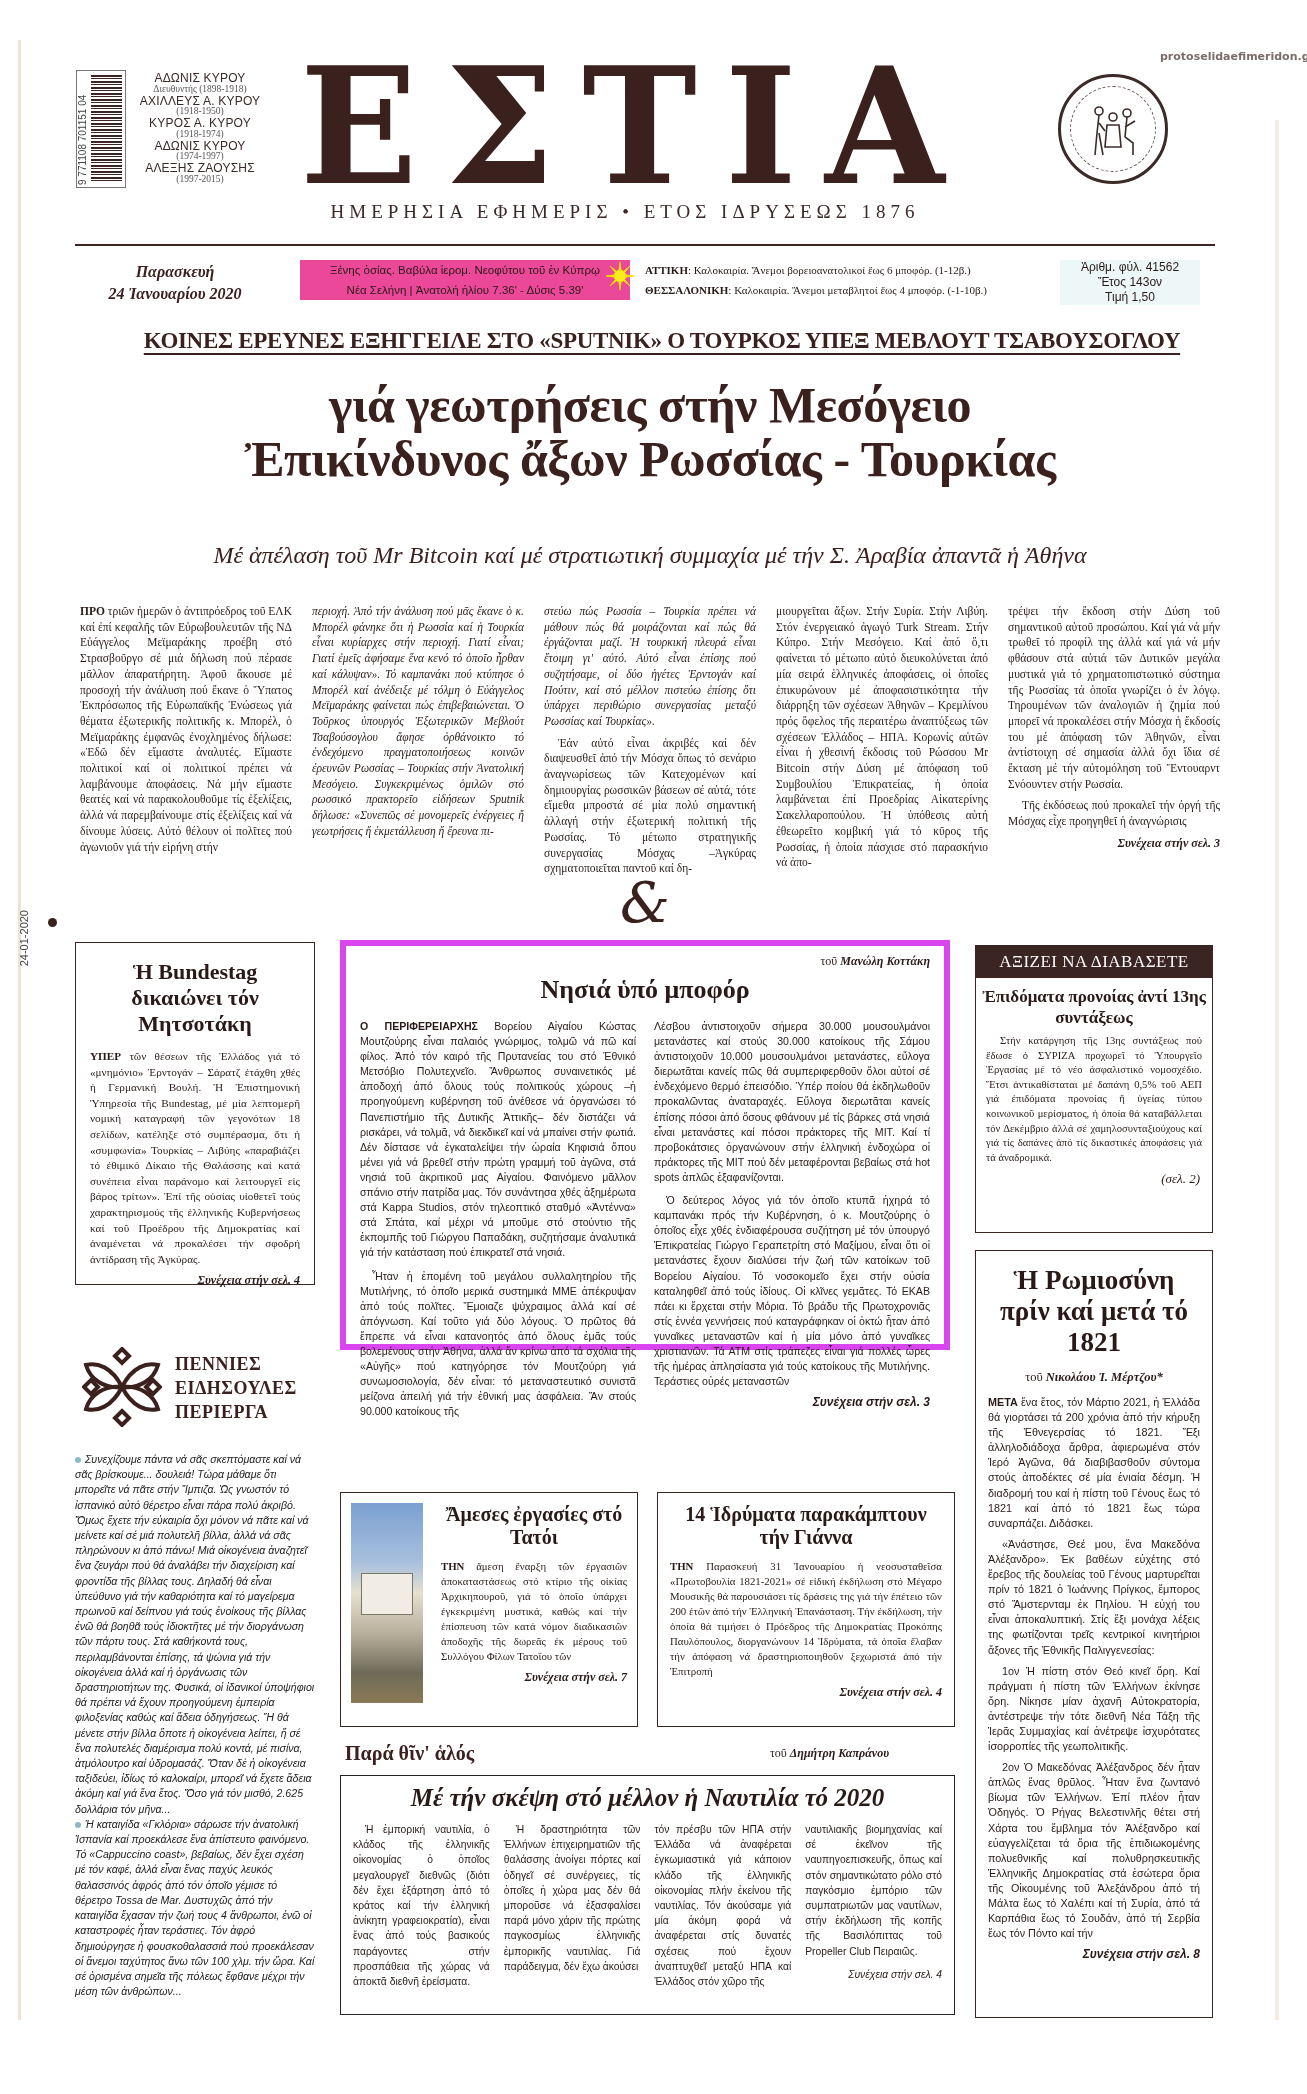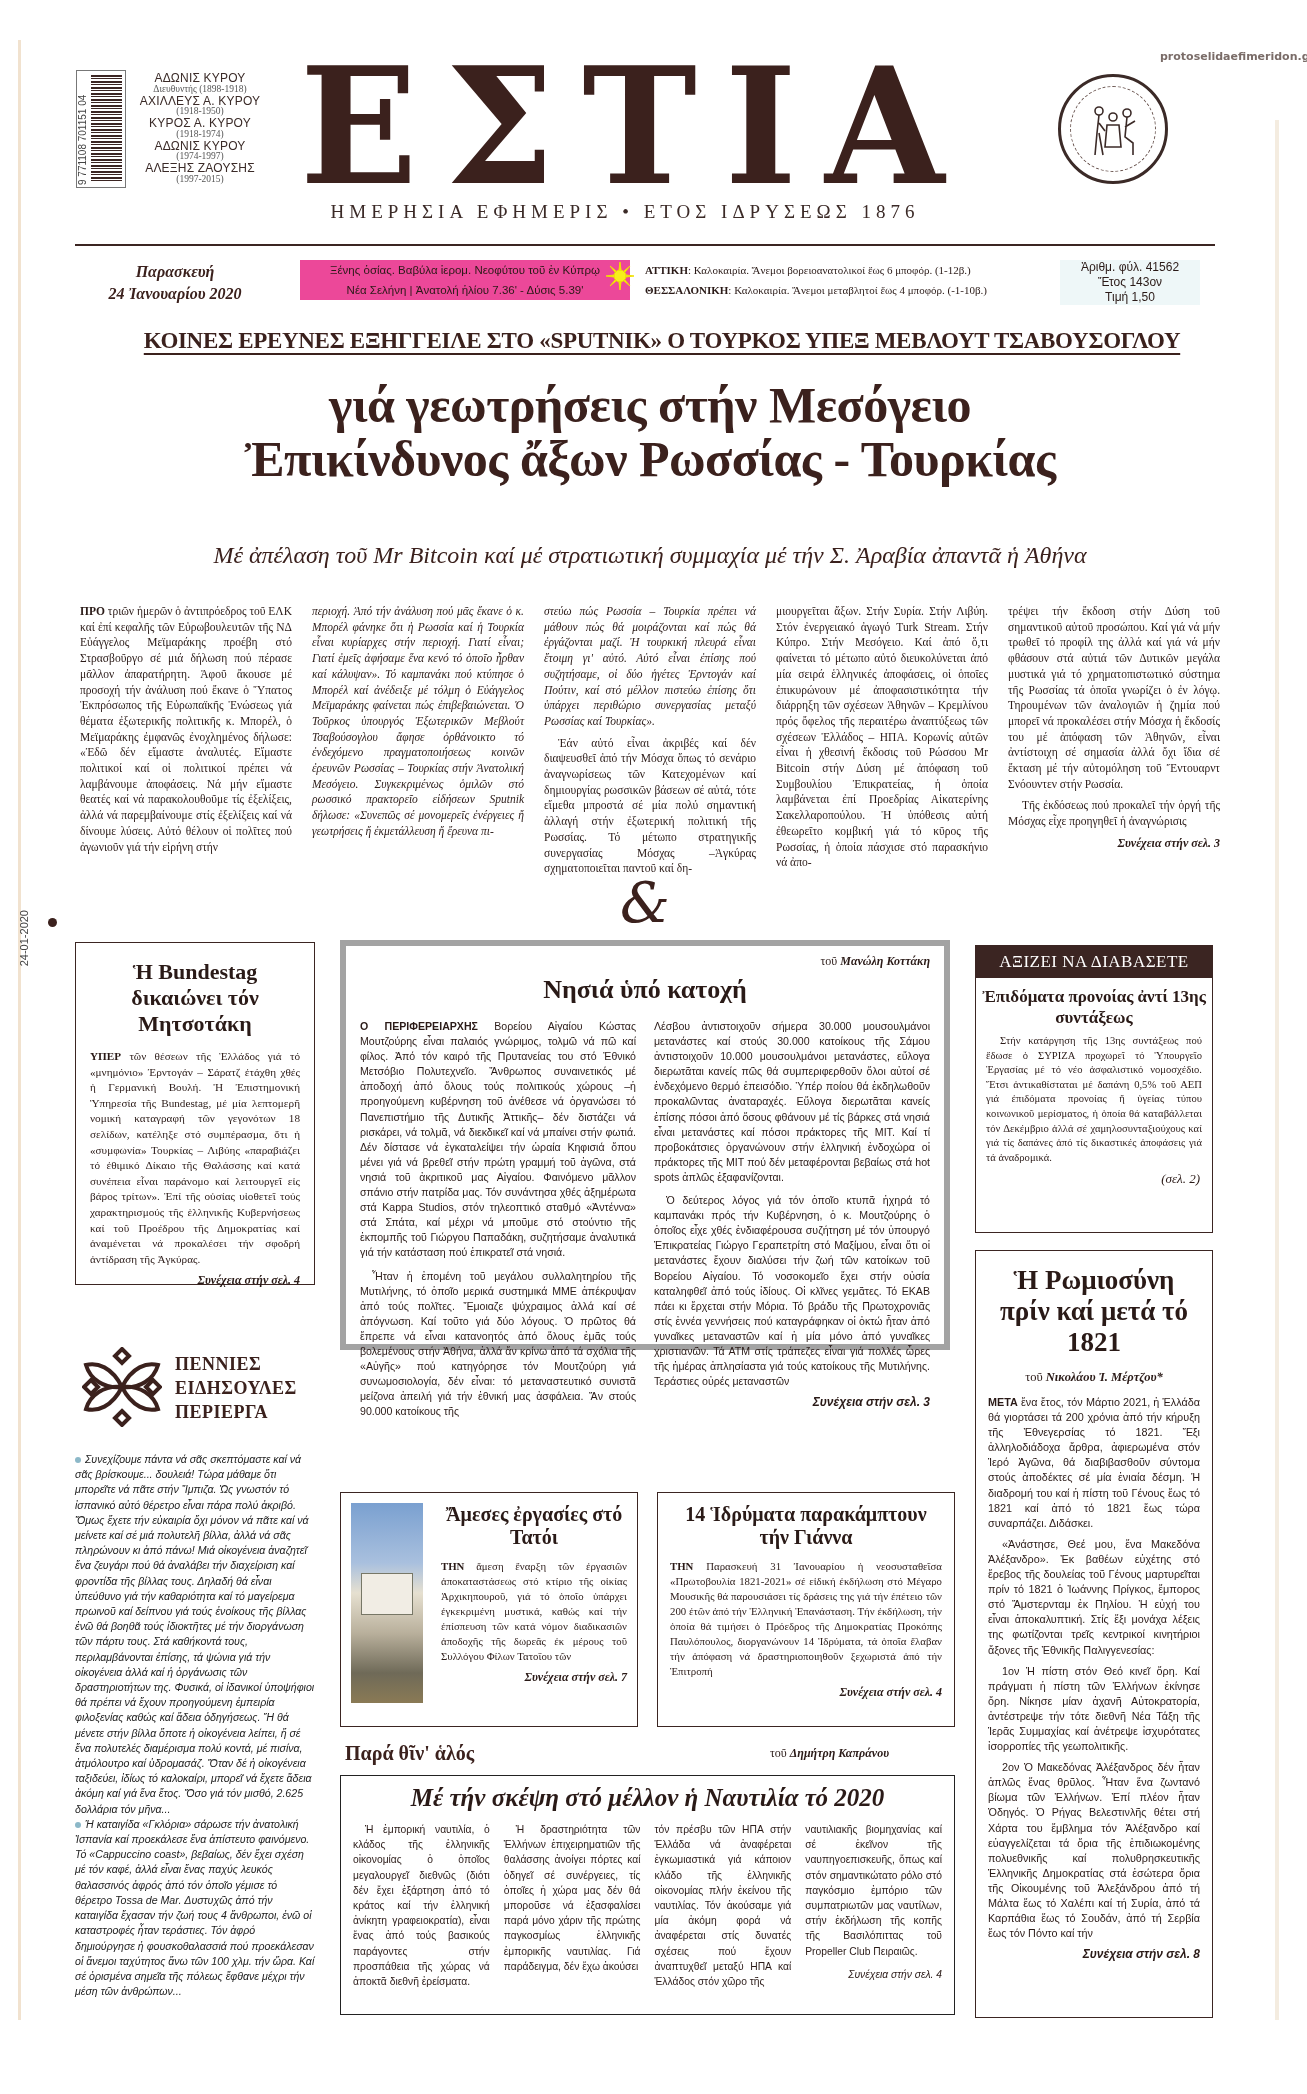--- a/index.html
+++ b/index.html
@@ -50,21 +50,21 @@
   .bund { left: 75px; top: 942px; width: 240px; height: 343px; padding: 16px 14px; }
   .bund h2 { text-align:center; font-size: 22px; line-height: 26px; margin-bottom: 12px; }
   .bund .col { font-size: 11.2px; line-height: 15.6px; }
 
   .pennies-logo { left: 82px; top: 1347px; width: 80px; height: 80px; }
   .pennies-title { left: 175px; top: 1352px; font-weight: bold; font-size: 18px; line-height: 24px; color:#3b211d; letter-spacing:.5px; }
   .pennies-text { left: 75px; top: 1452px; width: 240px; font-family: "Liberation Sans", sans-serif; font-style: italic; font-size: 10.6px; line-height: 15.2px; color:#222; }
   .pennies-text p + p { }
   .dotb { display:inline-block; width:6px; height:6px; border-radius:50%; background:#8cb8c8; margin-right:4px; }
 
-  .island { left: 340px; top: 940px; width: 610px; height: 410px; border: 6px solid #a3a3a3; padding: 8px 14px; }
+  .island { left: 340px; top: 940px; width: 610px; height: 410px; border: 6px solid #d946ef; padding: 8px 14px; }
   .island .by { text-align:right; font-size: 12px; }
   .island h2 { text-align:center; font-size: 26px; margin: 6px 0 14px; }
   .island .cols { display:grid; grid-template-columns: 1fr 1fr; column-gap: 18px; font-family: "Liberation Sans", sans-serif; font-size: 10.6px; line-height: 15.1px; text-align: justify; }
   .island .cols p + p { text-indent: 12px; margin-top: 8px; }
 
   .aksizei { left: 975px; top: 945px; width: 238px; height: 288px; }
   .aksizei .band { background:#3b2522; color:#fff; text-align:center; font-size: 17px; padding: 6px 0; letter-spacing: .5px; }
   .aksizei h3 { text-align:center; font-size: 17px; line-height: 21px; margin: 8px 0 6px; }
   .aksizei .col { padding: 0 10px; font-size: 10.6px; line-height: 14.6px; }
   .aksizei .page { text-align:right; font-style: italic; font-size: 13px; padding: 6px 12px; }
@@ -208,21 +208,21 @@
   <div>ΕΙΔΗΣΟΥΛΕΣ</div>
   <div>ΠΕΡΙΕΡΓΑ</div>
 </div>
 <div class="abs pennies-text">
   <p><span class="dotb"></span><span>Συνεχίζουμε πάντα νά σᾶς σκεπτόμαστε καί νά σᾶς βρίσκουμε... δουλειά! Τώρα μάθαμε ὅτι μπορεῖτε νά πᾶτε στήν Ἴμπιζα. Ὡς γνωστόν τό ἰσπανικό αὐτό θέρετρο εἶναι πάρα πολύ ἀκριβό. Ὅμως ἔχετε τήν εὐκαιρία ὄχι μόνον νά πᾶτε καί νά μείνετε καί σέ μιά πολυτελῆ βίλλα, ἀλλά νά σᾶς πληρώνουν κι ἀπό πάνω! Μιά οἰκογένεια ἀναζητεῖ ἕνα ζευγάρι πού θά ἀναλάβει τήν διαχείριση καί φροντίδα τῆς βίλλας τους. Δηλαδή θά εἶναι ὑπεύθυνο γιά τήν καθαριότητα καί τό μαγείρεμα πρωινοῦ καί δείπνου γιά τούς ἐνοίκους τῆς βίλλας ἐνῶ θά βοηθᾶ τούς ἰδιοκτῆτες μέ τήν διοργάνωση τῶν πάρτυ τους. Στά καθήκοντά τους, περιλαμβάνονται ἐπίσης, τά ψώνια γιά τήν οἰκογένεια ἀλλά καί ἡ ὀργάνωσις τῶν δραστηριοτήτων της. Φυσικά, οἱ ἰδανικοί ὑποψήφιοι θά πρέπει νά ἔχουν προηγούμενη ἐμπειρία φιλοξενίας καθώς καί ἄδεια ὁδηγήσεως. Ἤ θά μένετε στήν βίλλα ὅποτε ἡ οἰκογένεια λείπει, ἤ σέ ἕνα πολυτελές διαμέρισμα πολύ κοντά, μέ πισίνα, ἀτμόλουτρο καί ὑδρομασάζ. Ὅταν δέ ἡ οἰκογένεια ταξιδεύει, ἰδίως τό καλοκαίρι, μπορεῖ νά ἔχετε ἄδεια ἀκόμη καί γιά ἕνα ἔτος. Ὅσο γιά τόν μισθό, 2.625 δολλάρια τόν μῆνα...</span></p>
   <p><span class="dotb"></span><span>Ἡ καταιγίδα «Γκλόρια» σάρωσε τήν ἀνατολική Ἰσπανία καί προεκάλεσε ἕνα ἀπίστευτο φαινόμενο. Τό «Cappuccino coast», βεβαίως, δέν ἔχει σχέση μέ τόν καφέ, ἀλλά εἶναι ἕνας παχύς λευκός θαλασσινός ἀφρός ἀπό τόν ὁποῖο γέμισε τό θέρετρο Tossa de Mar. Δυστυχῶς ἀπό τήν καταιγίδα ἔχασαν τήν ζωή τους 4 ἄνθρωποι, ἐνῶ οἱ καταστροφές ἦταν τεράστιες. Τόν ἀφρό δημιούργησε ἡ φουσκοθαλασσιά πού προεκάλεσαν οἱ ἄνεμοι ταχύτητος ἄνω τῶν 100 χλμ. τήν ὥρα. Καί σέ ὁρισμένα σημεῖα τῆς πόλεως ἔφθανε μέχρι τήν μέση τῶν ἀνθρώπων...</span></p>
 </div>
 
 <div class="abs island">
   <div class="by"><span>τοῦ</span> <i style="font-weight:bold">Μανώλη Κοττάκη</i></div>
-  <h2>Νησιά ὑπό κατοχή</h2>
+  <h2>Νησιά ὑπό μποφόρ</h2>
   <div class="cols">
     <div>
       <p><b class="lead">Ο ΠΕΡΙΦΕΡΕΙΑΡΧΗΣ</b> <span>Βορείου Αἰγαίου Κώστας Μουτζούρης εἶναι παλαιός γνώριμος, τολμῶ νά πῶ καί φίλος. Ἀπό τόν καιρό τῆς Πρυτανείας του στό Ἐθνικό Μετσόβιο Πολυτεχνεῖο. Ἄνθρωπος συναινετικός μέ ἀποδοχή ἀπό ὅλους τούς πολιτικούς χώρους –ἡ προηγούμενη κυβέρνηση τοῦ ἀνέθεσε νά ὀργανώσει τό Πανεπιστήμιο τῆς Δυτικῆς Ἀττικῆς– δέν διστάζει νά ρισκάρει, νά τολμᾶ, νά διεκδικεῖ καί νά μπαίνει στήν φωτιά. Δέν δίστασε νά ἐγκαταλείψει τήν ὡραία Κηφισιά ὅπου μένει γιά νά βρεθεῖ στήν πρώτη γραμμή τοῦ ἀγῶνα, στά νησιά τοῦ ἀκριτικοῦ μας Αἰγαίου. Φαινόμενο μᾶλλον σπάνιο στήν πατρίδα μας. Τόν συνάντησα χθές ἀξημέρωτα στά Kappa Studios, στόν τηλεοπτικό σταθμό «Ἀντέννα» στά Σπάτα, καί μέχρι νά μποῦμε στό στούντιο τῆς ἐκπομπῆς τοῦ Γιώργου Παπαδάκη, συζητήσαμε ἀναλυτικά γιά τήν κατάσταση πού ἐπικρατεῖ στά νησιά.</span></p>
       <p>Ἦταν ἡ ἐπομένη τοῦ μεγάλου συλλαλητηρίου τῆς Μυτιλήνης, τό ὁποῖο μερικά συστημικά ΜΜΕ ἀπέκρυψαν ἀπό τούς πολῖτες. Ἔμοιαζε ψύχραιμος ἀλλά καί σέ ἀπόγνωση. Καί τοῦτο γιά δύο λόγους. Ὁ πρῶτος θά ἔπρεπε νά εἶναι κατανοητός ἀπό ὅλους ἐμᾶς τούς βολεμένους στήν Ἀθήνα, ἀλλά ἄν κρίνω ἀπό τά σχόλια τῆς «Αὐγῆς» πού κατηγόρησε τόν Μουτζούρη γιά συνωμοσιολογία, δέν εἶναι: τό μεταναστευτικό συνιστᾶ μείζονα ἀπειλή γιά τήν ἐθνική μας ἀσφάλεια. Ἄν στούς 90.000 κατοίκους τῆς</p>
     </div>
     <div>
       <p>Λέσβου ἀντιστοιχοῦν σήμερα 30.000 μουσουλμάνοι μετανάστες καί στούς 30.000 κατοίκους τῆς Σάμου ἀντιστοιχοῦν 10.000 μουσουλμάνοι μετανάστες, εὔλογα διερωτᾶται κανείς πῶς θά συμπεριφερθοῦν ὅλοι αὐτοί σέ ἐνδεχόμενο θερμό ἐπεισόδιο. Ὑπέρ ποίου θά ἐκδηλωθοῦν προκαλῶντας ἀναταραχές. Εὔλογα διερωτᾶται κανείς ἐπίσης πόσοι ἀπό ὅσους φθάνουν μέ τίς βάρκες στά νησιά εἶναι μετανάστες καί πόσοι πράκτορες τῆς ΜΙΤ. Καί τί προβοκάτσιες ὀργανώνουν στήν ἑλληνική ἐνδοχώρα οἱ πράκτορες τῆς ΜΙΤ πού δέν μεταφέρονται βεβαίως στά hot spots ἀπλῶς ἐξαφανίζονται.</p>
       <p>Ὁ δεύτερος λόγος γιά τόν ὁποῖο κτυπᾶ ἠχηρά τό καμπανάκι πρός τήν Κυβέρνηση, ὁ κ. Μουτζούρης ὁ ὁποῖος εἶχε χθές ἐνδιαφέρουσα συζήτηση μέ τόν ὑπουργό Ἐπικρατείας Γιώργο Γεραπετρίτη στό Μαξίμου, εἶναι ὅτι οἱ μετανάστες ἔχουν διαλύσει τήν ζωή τῶν κατοίκων τοῦ Βορείου Αἰγαίου. Τό νοσοκομεῖο ἔχει στήν οὐσία καταληφθεῖ ἀπό τούς ἰδίους. Οἱ κλῖνες γεμᾶτες. Τό ΕΚΑΒ πάει κι ἔρχεται στήν Μόρια. Τό βράδυ τῆς Πρωτοχρονιᾶς στίς ἐννέα γεννήσεις πού καταγράφηκαν οἱ ὀκτώ ἦταν ἀπό γυναῖκες μεταναστῶν καί ἡ μία μόνο ἀπό γυναῖκες χριστιανῶν. Τά ΑΤΜ στίς τράπεζες εἶναι γιά πολλές ὧρες τῆς ἡμέρας ἀπλησίαστα γιά τούς κατοίκους τῆς Μυτιλήνης. Τεράστιες οὐρές μεταναστῶν</p>
       <div class="cont" style="font-family:'Liberation Sans',sans-serif">Συνέχεια στήν σελ. 3</div>
     </div>

